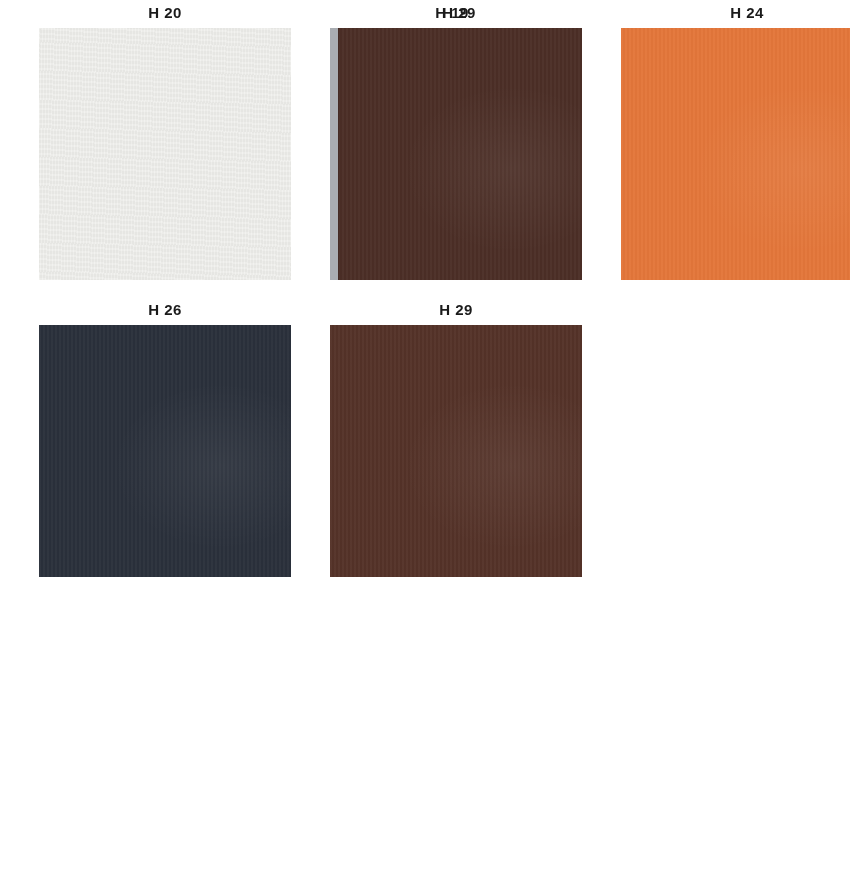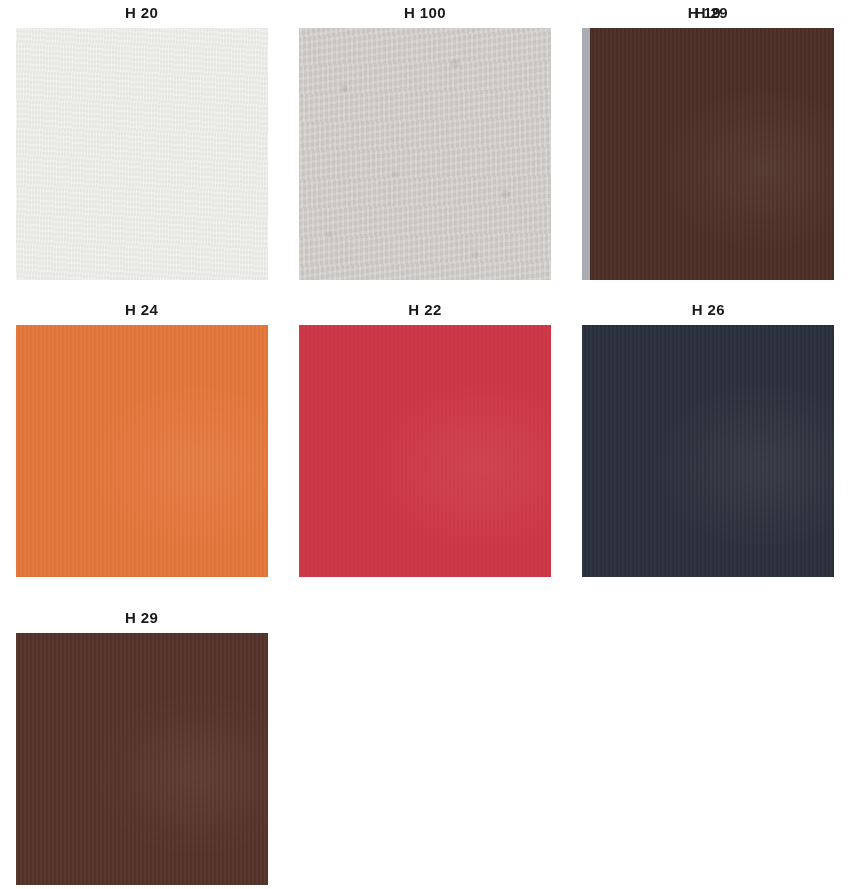--- a/index.html
+++ b/index.html
@@ -32,20 +32,21 @@
     display: grid;
     grid-template-columns: repeat(3, 1fr);
     grid-template-rows: 297px 308px 284px;
   }
 
   .cell {
     position: relative;
     display: flex;
     flex-direction: column;
     align-items: center;
+    margin-left: 39px;
   }
 
   .swatch-label {
     font-size: 15px;
     font-weight: bold;
     color: #1b1b1b;
     letter-spacing: 0.4px;
     line-height: 1;
     height: 14px;
     margin-top: 5px;
@@ -147,46 +148,34 @@
 
 <div class="sheet">
   <div class="swatch-grid">
       <div class="cell">
         <div class="swatch-label">H 20</div>
         <div class="swatch">
           <div class="swatch-fill grain-fine" style="background: rgb(241, 241, 238);"></div>
         </div>
       </div>
       <div class="cell">
-        <div class="swatch-label">H 100</div>
-        <div class="swatch">
-          <div class="swatch-fill grain-pebble" style="background: rgb(213, 209, 205);"></div>
-        </div>
-      </div>
-      <div class="cell">
         <div class="label-stack">
           <div class="swatch-label overprint-a">H 19</div>
           <div class="swatch-label overprint-b">H 29</div>
         </div>
         <div class="swatch">
           <div class="swatch-fill grain-soft" style="background: rgb(75, 46, 38);"></div>
           <div class="edge-sliver" style="background: rgb(169, 173, 178);"></div>
           <div class="sliver-shadow"></div>
         </div>
       </div>
       <div class="cell">
         <div class="swatch-label">H 24</div>
         <div class="swatch">
           <div class="swatch-fill grain-soft" style="background: rgb(227, 118, 58);"></div>
-        </div>
-      </div>
-      <div class="cell">
-        <div class="swatch-label">H 22</div>
-        <div class="swatch">
-          <div class="swatch-fill grain-soft" style="background: rgb(205, 54, 69);"></div>
         </div>
       </div>
       <div class="cell">
         <div class="swatch-label">H 26</div>
         <div class="swatch">
           <div class="swatch-fill grain-soft" style="background: rgb(42, 48, 59);"></div>
         </div>
       </div>
       <div class="cell">
         <div class="swatch-label">H 29</div>

